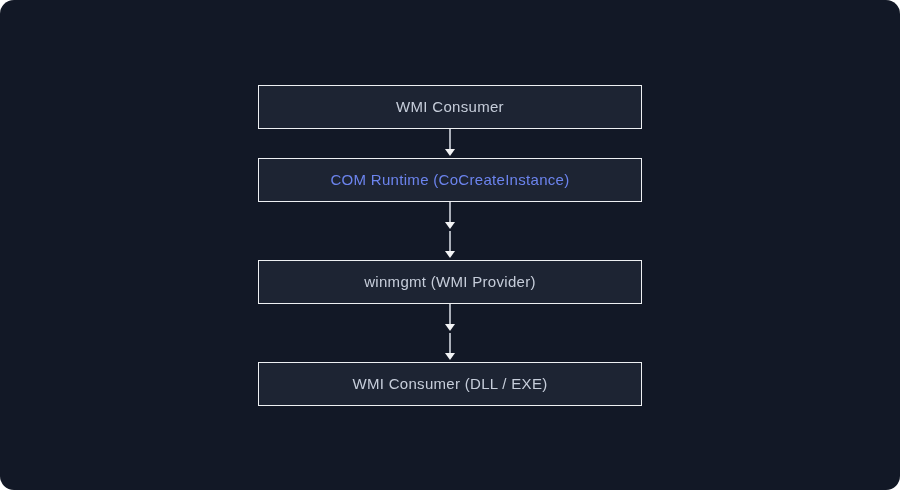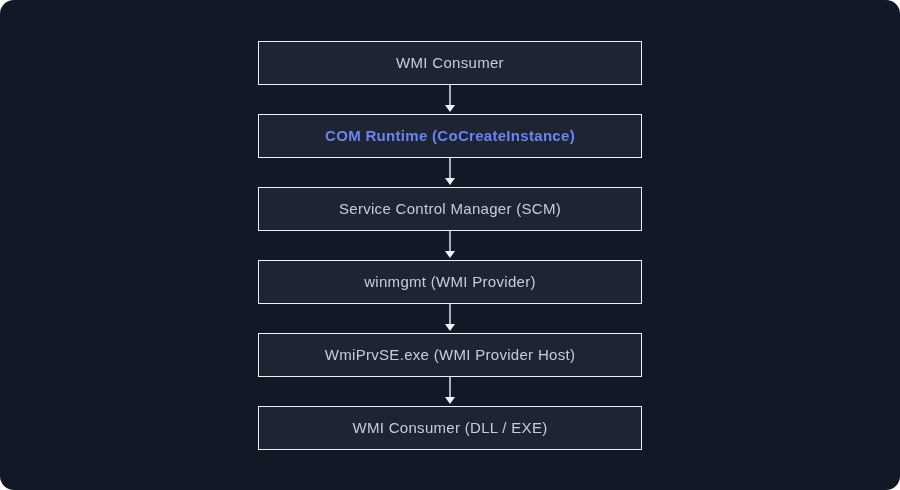--- a/index.html
+++ b/index.html
@@ -42,21 +42,20 @@
     flex: none;
   }
   .node-label {
     font-size: 15px;
     letter-spacing: 0.3px;
     color: var(--node_text);
     white-space: nowrap;
   }
   .node.accent .node-label {
     color: var(--accent_text);
-    font-weight: bold;
   }
   .arrow {
     height: 29px;
     display: flex;
     flex-direction: column;
     align-items: center;
     justify-content: flex-start;
     flex: none;
   }
   .arrow-line {
@@ -88,41 +87,35 @@
 
   <div class="node accent">
     <span class="node-label">COM Runtime (CoCreateInstance)</span>
   </div>
 
   <div class="arrow">
     <div class="arrow-line"></div>
     <div class="arrow-head"></div>
   </div>
 
-  <div class="node">
-    <span class="node-label">Service Control Manager (SCM)</span>
-  </div>
 
   <div class="arrow">
     <div class="arrow-line"></div>
     <div class="arrow-head"></div>
   </div>
 
   <div class="node">
     <span class="node-label">winmgmt (WMI Provider)</span>
   </div>
 
   <div class="arrow">
     <div class="arrow-line"></div>
     <div class="arrow-head"></div>
   </div>
 
-  <div class="node">
-    <span class="node-label">WmiPrvSE.exe (WMI Provider Host)</span>
-  </div>
 
   <div class="arrow">
     <div class="arrow-line"></div>
     <div class="arrow-head"></div>
   </div>
 
   <div class="node">
     <span class="node-label">WMI Consumer (DLL / EXE)</span>
   </div>
 </div>

